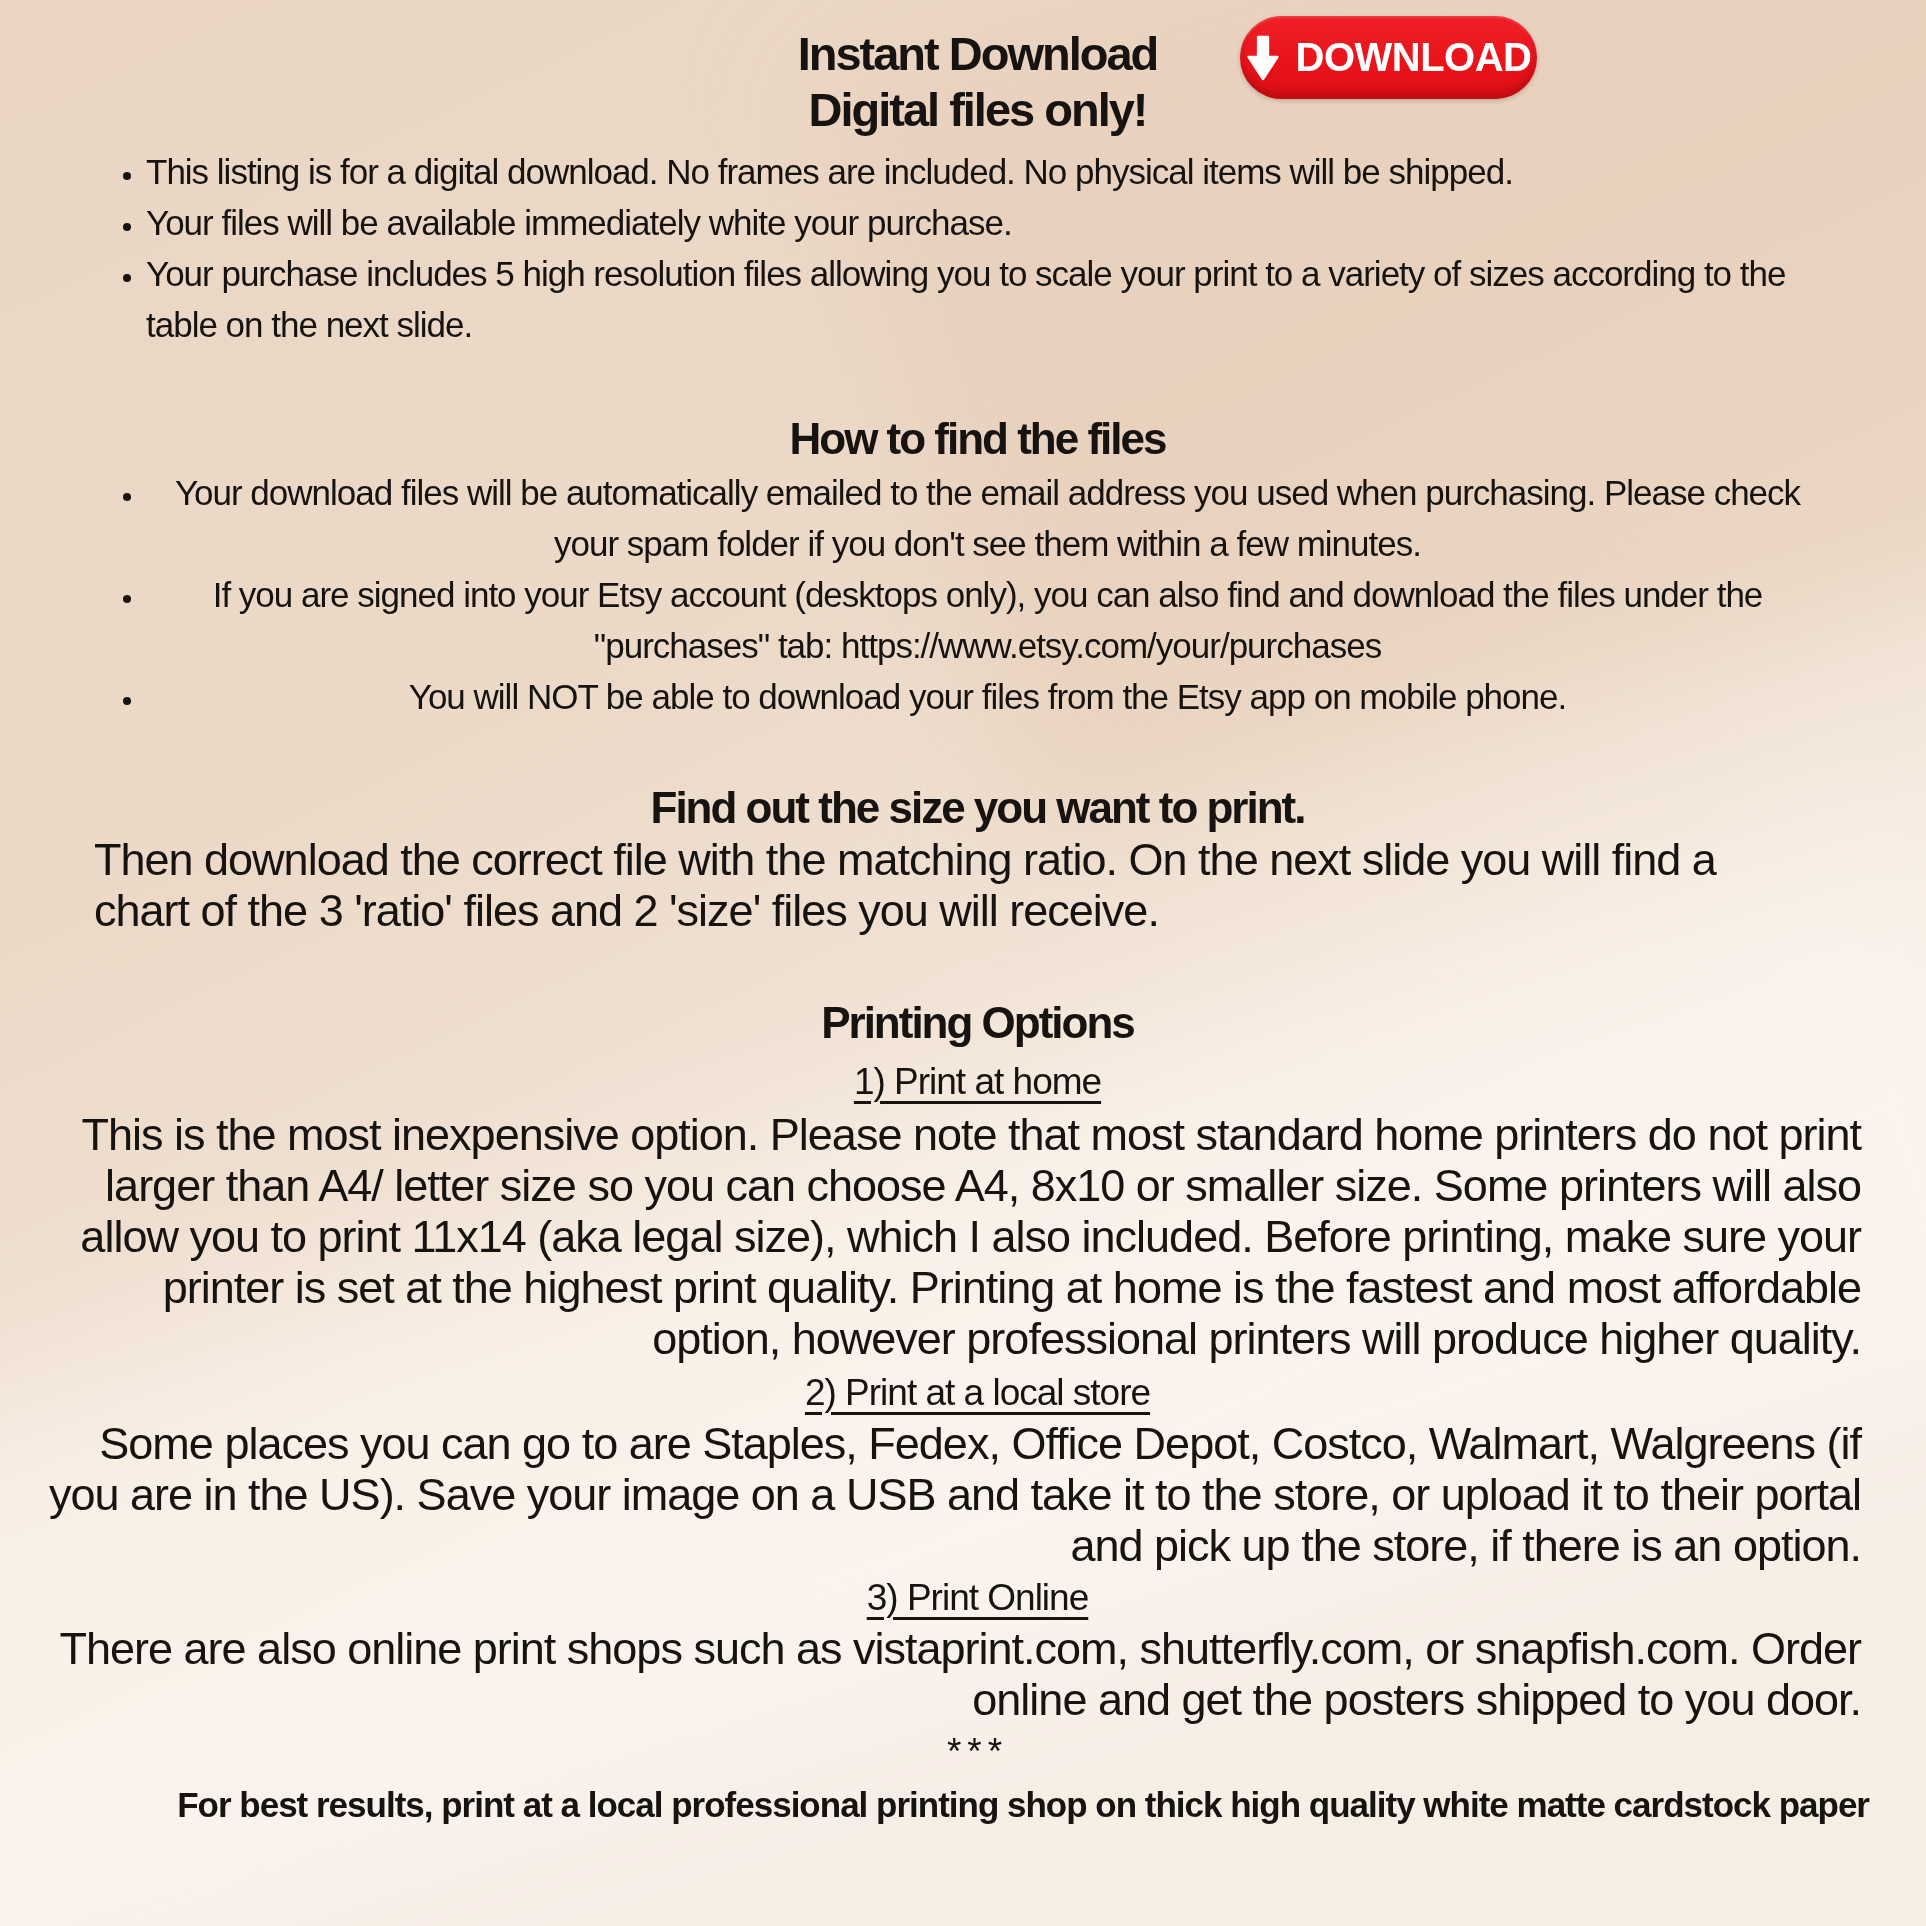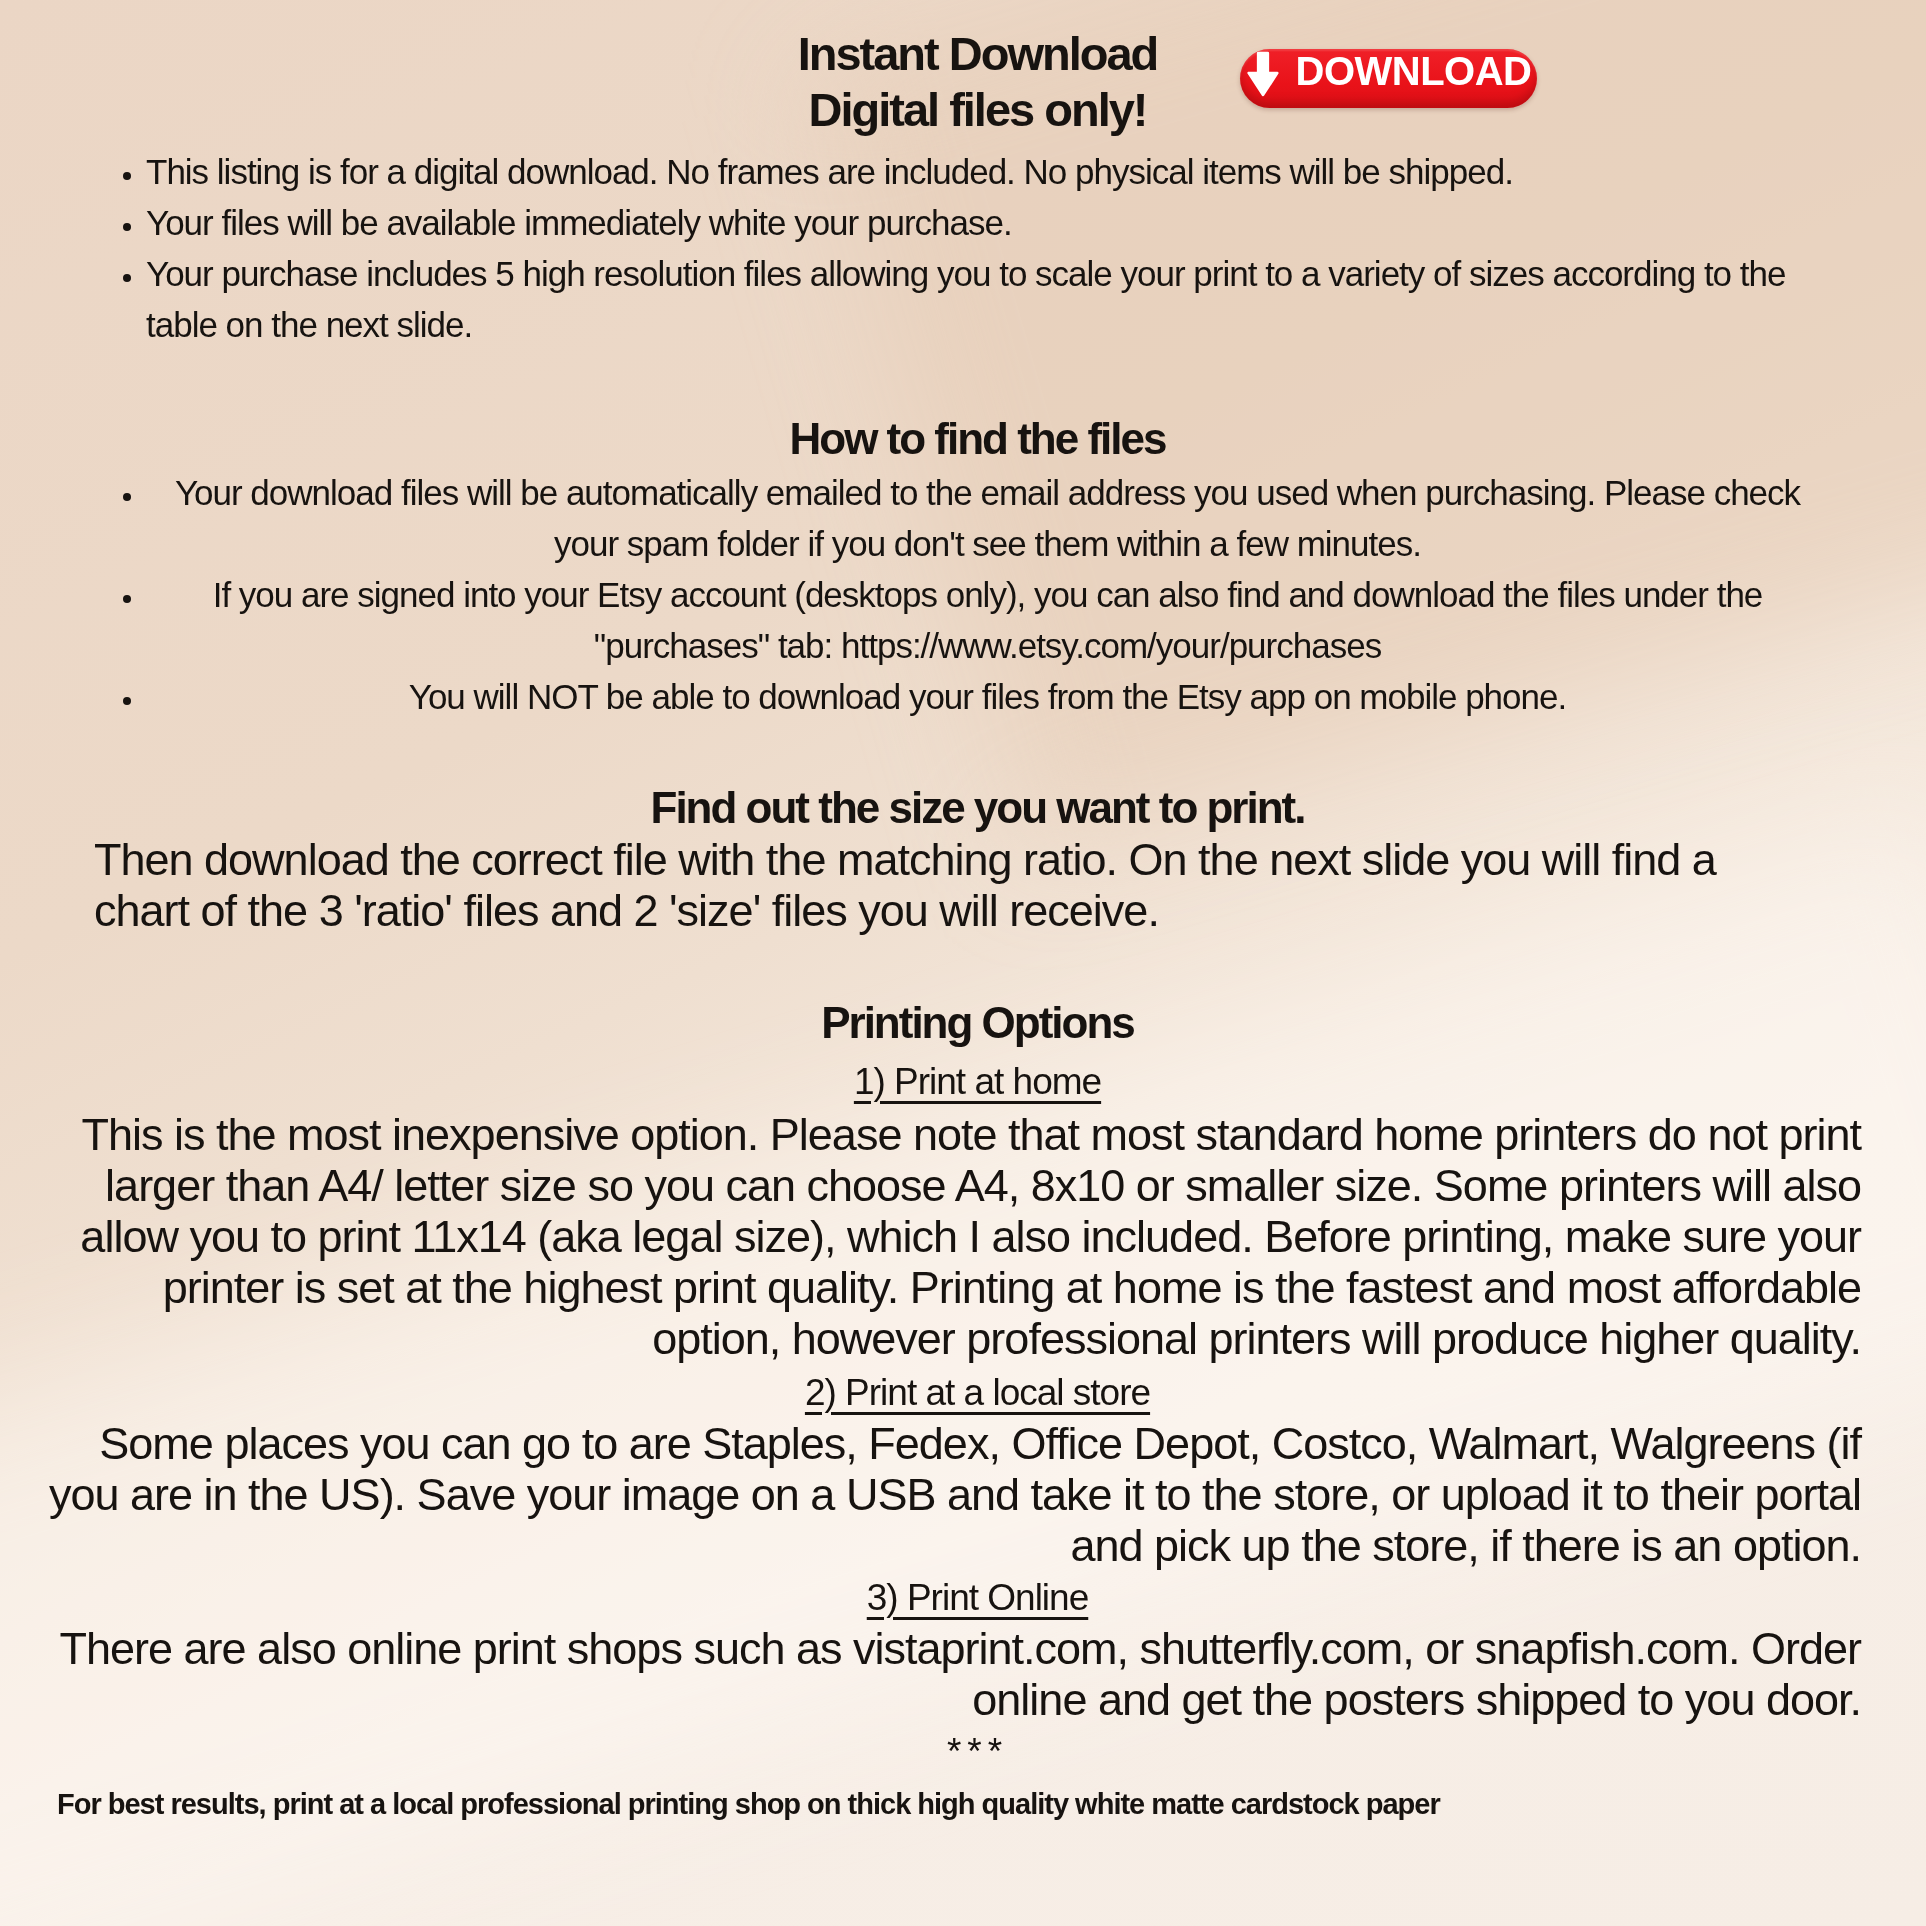--- a/index.html
+++ b/index.html
@@ -28,25 +28,25 @@
 
   .titles {
     position:absolute; top:26px; left:14px; width:1927px;
     text-align:center;
     font-weight:bold; font-size:47px; line-height:56px;
     letter-spacing:-2px;
   }
   .titles div { transform-origin:center; }
 
   .download-btn {
-    position:absolute; top:49px; left:1240px;
-    width:297px; height:59px;
+    position:absolute; top:16px; left:1240px;
+    width:297px; height:83px;
     background:linear-gradient(180deg,#f02028 0%, #e91219 60%, #dd0f16 100%);
     border-radius:44px;
-    display:flex; align-items:flex-start; justify-content:center; gap:16px;
+    display:flex; align-items:center; justify-content:center; gap:16px;
     box-shadow: inset 0 -6px 8px rgba(125,6,10,0.35), inset 0 2px 2px rgba(255,120,120,0.35), 0 2px 4px rgba(90,40,30,0.25);
     cursor:pointer;
   }
   .download-btn .arrow { width:34px; height:50px; display:block; }
   .download-btn .label {
     color:#ffffff; font-weight:bold; font-size:40px; letter-spacing:-0.5px;
   }
 
   .bullets {
     position:absolute; left:95px; margin:0;
@@ -89,22 +89,22 @@
   .para-home   { top:1109px; }
   .para-store  { top:1418px; }
   .para-online { top:1623px; }
 
   .stars {
     position:absolute; top:1726px; left:14px; width:1927px;
     text-align:center; font-size:37px; letter-spacing:6px; line-height:51px;
   }
   .footer-note {
     position:absolute; top:1779px; left:57px; width:1812px; margin:0;
-    text-align:left; font-weight:bold;
-    font-size:29px; line-height:51px; letter-spacing:-1px;
+    text-align:right; font-weight:bold;
+    font-size:35px; line-height:51px; letter-spacing:-1px;
   }
 </style>
 </head>
 <body>
 
 <div class="page">
   <div class="bg-streak-dark"></div>
   <div class="bg-streak-light"></div>
 
   <div class="titles">

